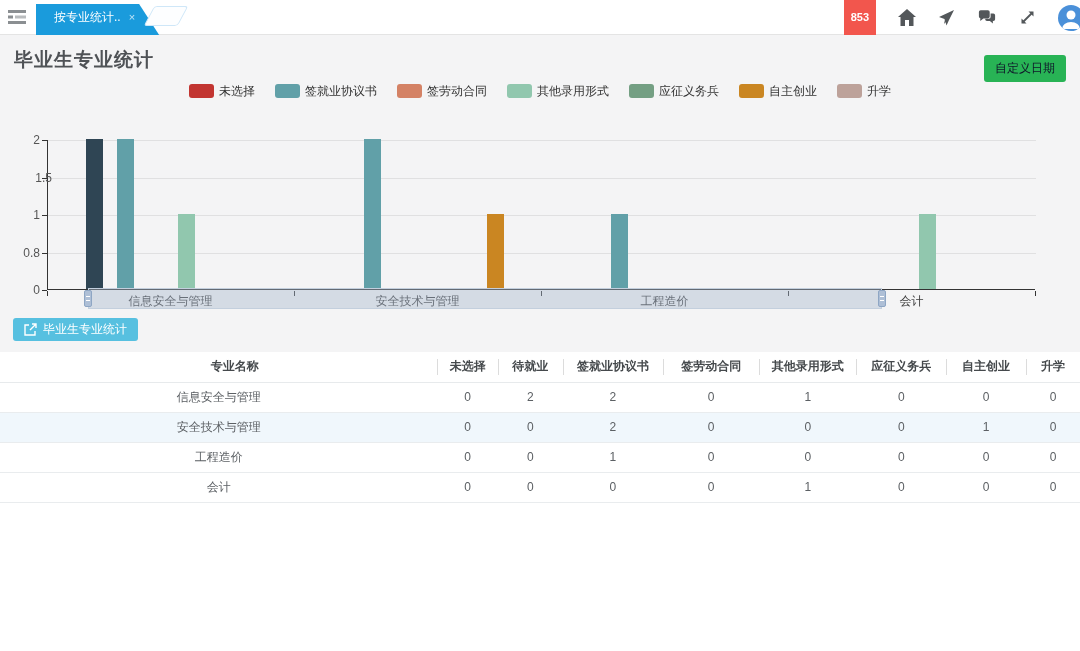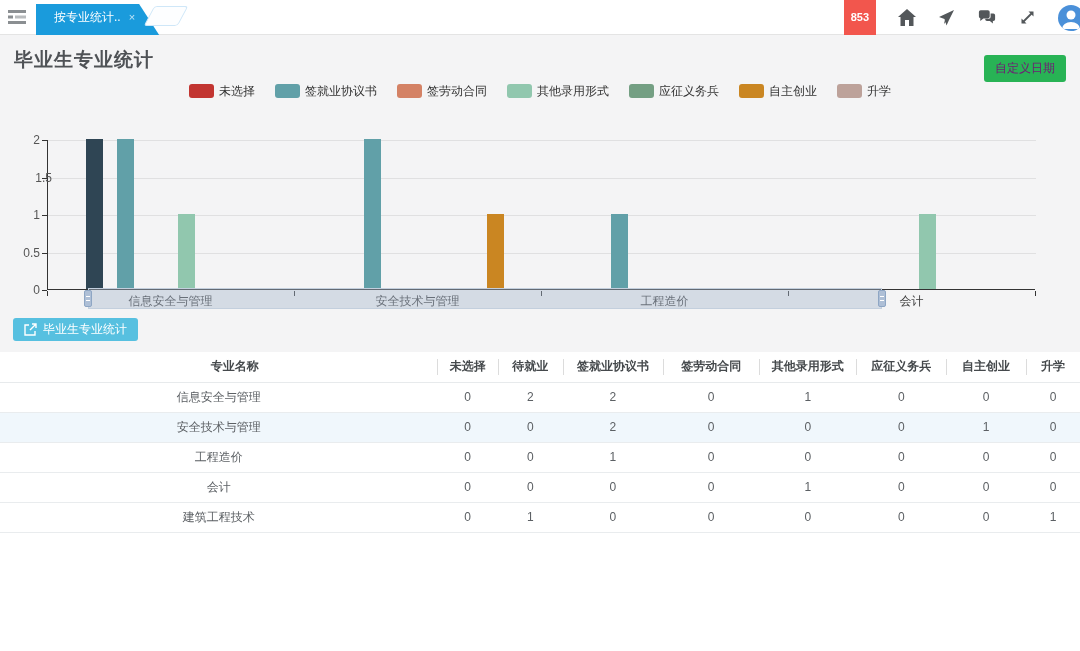--- a/index.html
+++ b/index.html
@@ -20,21 +20,21 @@
   .badge { background:#f2564d; color:#fff; font-size:11px; font-weight:bold; border-radius:3px; padding:16px 7px; line-height:1; cursor:pointer; }
   .tbi { width:18px; height:18px; display:flex; align-items:center; justify-content:center; cursor:pointer; }
   .tbi svg { display:block; }
   .avatar { width:26px; height:26px; border-radius:50%; background:#4a90d9; position:relative; overflow:hidden; margin-right:-18px; cursor:pointer; flex:0 0 26px; }
   .avatar svg { display:block; }
 
   
   .content { background:#f4f4f5; flex:0 0 317px; position:relative; }
   .title-row { display:flex; justify-content:space-between; align-items:flex-start; padding:12px 14px 0 14px; height:40px; }
   .page-title { font-size:19px; font-weight:600; color:#4f5256; letter-spacing:1px; }
-  .btn-green { background:#28b355; color:#701a75; border:none; border-radius:3px; font-size:12px; padding:5px 11px; margin-top:8px; cursor:pointer; }
+  .btn-green { background:#28b355; color:#0f172a; border:none; border-radius:3px; font-size:12px; padding:5px 11px; margin-top:8px; cursor:pointer; }
 
   
   .legend { height:16px; margin-top:8px; display:flex; justify-content:center; align-items:center; gap:20px; }
   .legend-item { display:flex; align-items:center; gap:5px; cursor:pointer; }
   .legend-swatch { width:25px; height:14px; border-radius:3px; }
   .legend-label { font-size:12px; color:#333; }
 
   
   .chart { position:relative; height:211px; margin-top:2px; }
   .plot { position:absolute; left:47px; top:39px; width:988px; height:150px;
@@ -169,21 +169,21 @@
           <div class="bar" style="left: 439.188px; height: 75px; background: rgb(202, 134, 34);"></div>
           <div class="bar" style="left: 562.688px; height: 75px; background: rgb(97, 160, 168);"></div>
           <div class="bar" style="left: 871.438px; height: 75px; background: rgb(145, 199, 174);"></div>
         </div>
     <div class="ytick-label" style="left: 10px; top: 39px;">2</div>
         <div class="ytick-mark" style="left: 42px; top: 39px;"></div>
         <div class="ytick-label" style="left: 22px; top: 76.5px;">1.5</div>
         <div class="ytick-mark" style="left: 42px; top: 76.5px;"></div>
         <div class="ytick-label" style="left: 10px; top: 114px;">1</div>
         <div class="ytick-mark" style="left: 42px; top: 114px;"></div>
-        <div class="ytick-label" style="left: 10px; top: 151.5px;">0.5</div>
+        <div class="ytick-label" style="left: 10px; top: 151.5px;">0.8</div>
         <div class="ytick-mark" style="left: 42px; top: 151.5px;"></div>
         <div class="ytick-label" style="left: 10px; top: 189px;">0</div>
         <div class="ytick-mark" style="left: 42px; top: 189px;"></div>
         <div class="xtick-mark" style="left: 47px;"></div>
         <div class="xtick-mark" style="left: 294px;"></div>
         <div class="xtick-mark" style="left: 541px;"></div>
         <div class="xtick-mark" style="left: 788px;"></div>
         <div class="xtick-mark" style="left: 1035px;"></div>
         <div class="xlabel" style="left: 170.5px;">信息安全与管理</div>
         <div class="xlabel" style="left: 417.5px;">安全技术与管理</div>
@@ -256,28 +256,17 @@
             <td>会计</td>
             <td>0</td>
             <td>0</td>
             <td>0</td>
             <td>0</td>
             <td>1</td>
             <td>0</td>
             <td>0</td>
             <td>0</td>
           </tr>
-          <tr>
-            <td>建筑工程技术</td>
-            <td>0</td>
-            <td>1</td>
-            <td>0</td>
-            <td>0</td>
-            <td>0</td>
-            <td>0</td>
-            <td>0</td>
-            <td>1</td>
-          </tr>
         </tbody>
     </table>
   </div>
 
 </div>
 
 </body></html>

